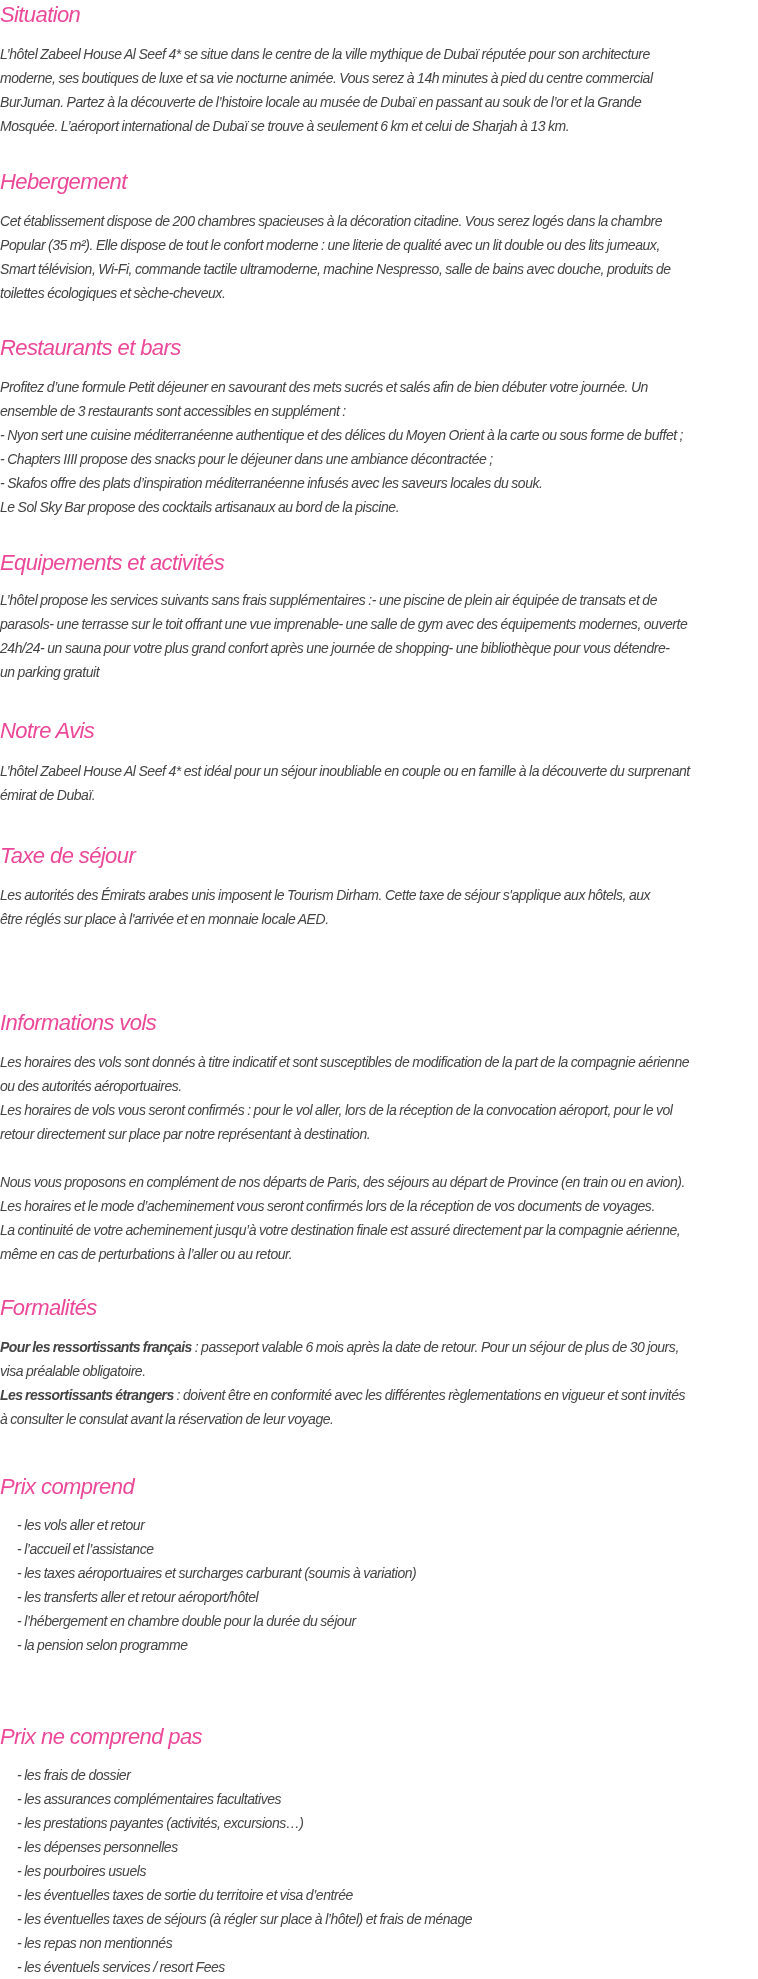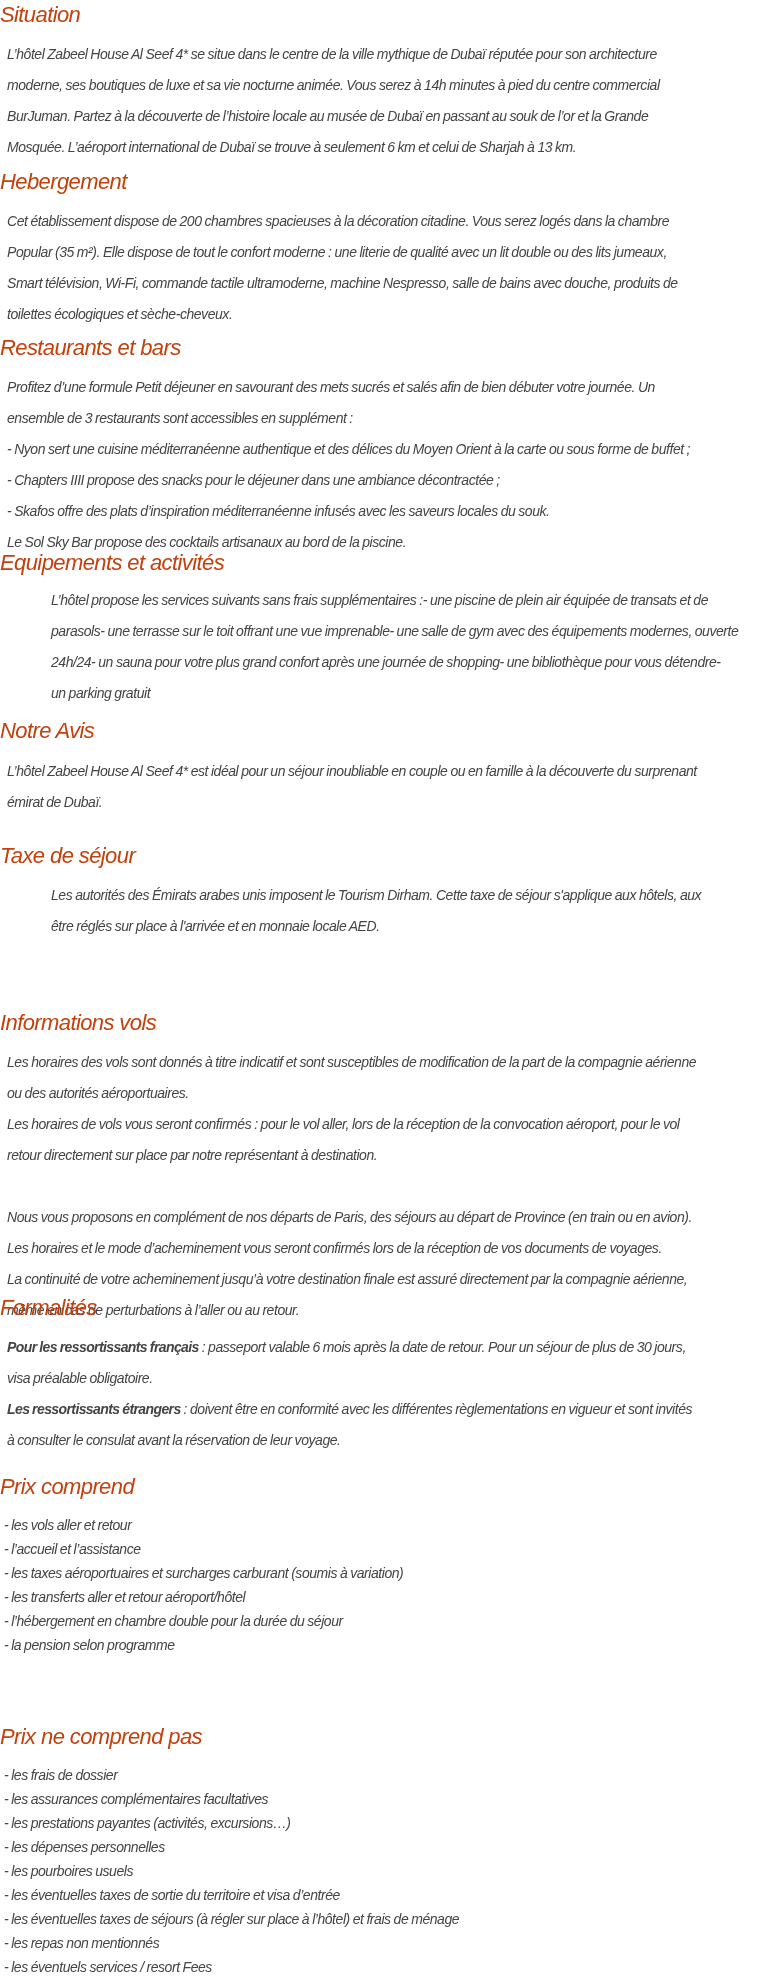--- a/index.html
+++ b/index.html
@@ -14,52 +14,52 @@
       font-family: "Liberation Sans", sans-serif;
     }
     .page {
       padding: 0;
       margin: 0;
     }
     .section {
       margin: 0;
     }
     .section-title {
-      color: #c2410c;
+      color: #ec4899;
       font-style: italic;
       font-weight: normal;
       font-size: 22px;
       line-height: 28px;
       margin: 0;
       padding: 0;
       letter-spacing: -0.6px;
     }
     .section-body {
       color: #444444;
       font-style: italic;
       font-size: 14px;
       line-height: 24px;
       letter-spacing: -0.45px;
       word-spacing: -0.5px;
       margin: 0;
       padding: 0;
     }
     .section-body p {
-      margin: 7px;
+      margin: 0;
     }
     .section-body .strong {
       font-weight: bold;
       letter-spacing: -0.6px;
     }
     .blank {
       height: 24px;
     }
     ul.plain {
       list-style: none;
-      margin: 4px;
+      margin: 17px;
       padding: 0;
     }
     ul.plain li {
       margin: 0;
       padding: 0;
     }
   </style>
 </head>
 <body>
 
@@ -92,39 +92,39 @@
       <p>ensemble de 3 restaurants sont accessibles en supplément :</p>
       <p>- Nyon sert une cuisine méditerranéenne authentique et des délices du Moyen Orient à la carte ou sous forme de buffet ;</p>
       <p>- Chapters IIII propose des snacks pour le déjeuner dans une ambiance décontractée ;</p>
       <p>- Skafos offre des plats d’inspiration méditerranéenne infusés avec les saveurs locales du souk.</p>
       <p>Le Sol Sky Bar propose des cocktails artisanaux au bord de la piscine.</p>
     </div>
   </div>
 
   <div class="section" style="position:absolute; top:549px; left:0;">
     <h2 class="section-title">Equipements et activités</h2>
-    <div class="section-body" style="margin-top:11px;padding-left:44px;">
+    <div class="section-body" style="margin-top:11px;">
       <p>L’hôtel propose les services suivants sans frais supplémentaires :- une piscine de plein air équipée de transats et de</p>
       <p>parasols- une terrasse sur le toit offrant une vue imprenable- une salle de gym avec des équipements modernes, ouverte</p>
       <p>24h/24- un sauna pour votre plus grand confort après une journée de shopping- une bibliothèque pour vous détendre-</p>
       <p>un parking gratuit</p>
     </div>
   </div>
 
   <div class="section" style="position:absolute; top:717px; left:0;">
     <h2 class="section-title">Notre Avis</h2>
     <div class="section-body" style="margin-top:14px;">
       <p>L’hôtel Zabeel House Al Seef 4* est idéal pour un séjour inoubliable en couple ou en famille à la découverte du surprenant</p>
       <p>émirat de Dubaï.</p>
     </div>
   </div>
 
   <div class="section" style="position:absolute; top:842px; left:0;">
     <h2 class="section-title">Taxe de séjour</h2>
-    <div class="section-body" style="margin-top:13px;padding-left:44px;">
+    <div class="section-body" style="margin-top:13px;">
       <p>Les autorités des Émirats arabes unis imposent le Tourism Dirham. Cette taxe de séjour s'applique aux hôtels, aux</p>
       <p>être réglés sur place à l'arrivée et en monnaie locale AED.</p>
     </div>
   </div>
 
   <div class="section" style="position:absolute; top:1009px; left:0;">
     <h2 class="section-title">Informations vols</h2>
     <div class="section-body" style="margin-top:13px;">
       <p>Les horaires des vols sont donnés à titre indicatif et sont susceptibles de modification de la part de la compagnie aérienne</p>
       <p>ou des autorités aéroportuaires.</p>

